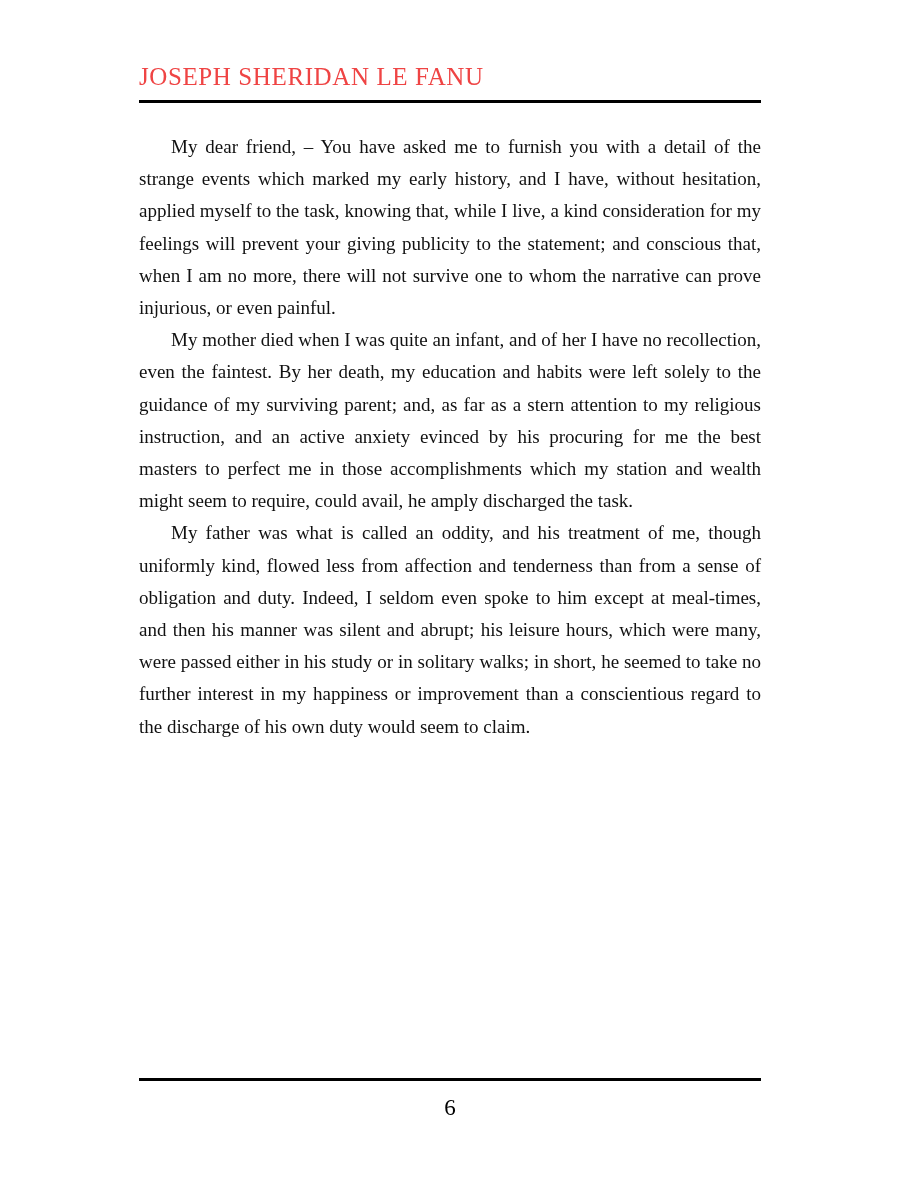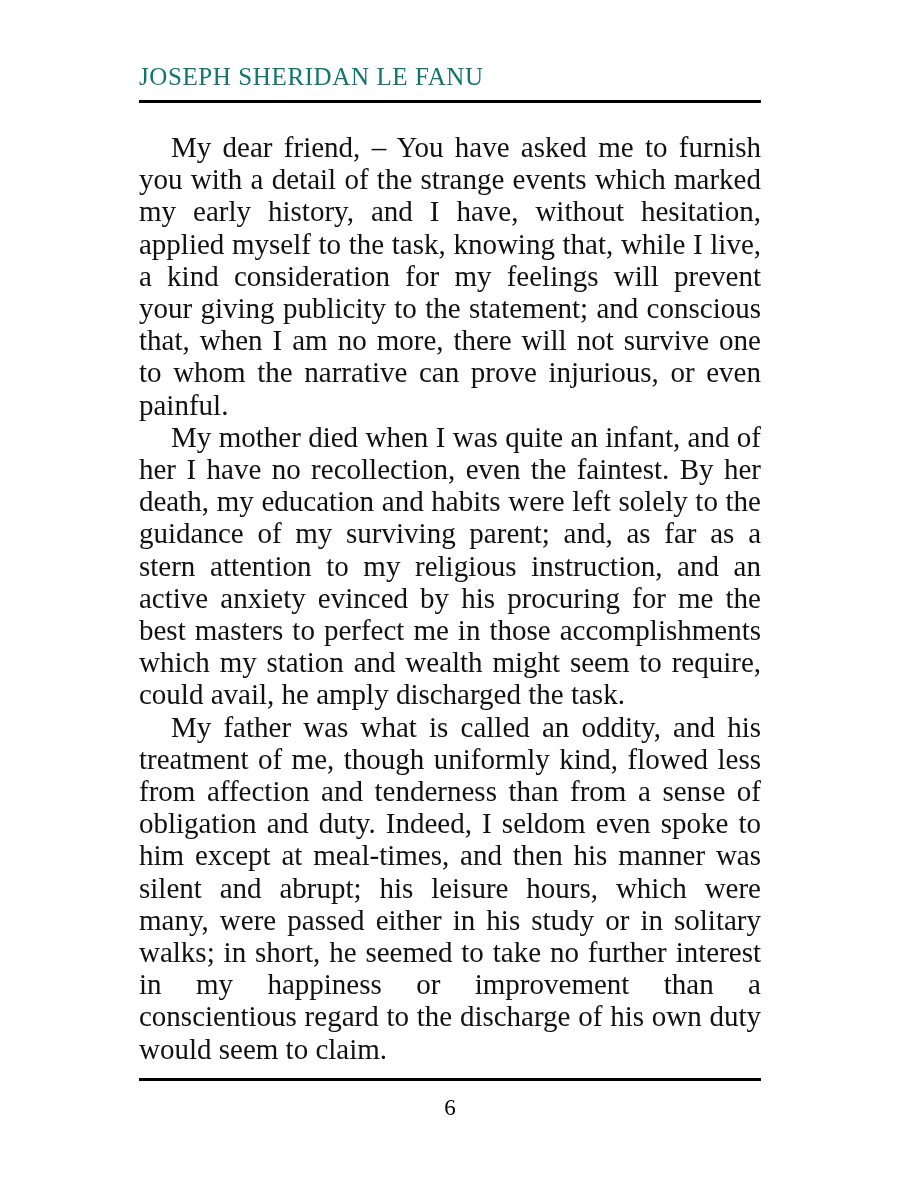--- a/index.html
+++ b/index.html
@@ -33,21 +33,21 @@
     top: 62px;
     left: 0;
     width: 622px;
   }
 
   .running-head-title {
     font-size: 25px;
     line-height: 30px;
     letter-spacing: 0.6px;
     font-weight: 400;
-    color: #0f766e;
+    color: #ef4444;
     white-space: nowrap;
   }
 
   .rule {
     background: #000000;
     width: 100%;
   }
 
   .header-rule {
     position: absolute;
@@ -61,21 +61,21 @@
     position: absolute;
     top: 131px;
     left: 0;
     width: 622px;
   }
 
   .body-text p {
     margin: 0;
     text-align: justify;
     text-justify: inter-word;
-    font-size: 29px;
+    font-size: 19px;
     line-height: 32.2px;
     text-indent: 32px;
     hyphens: manual;
     -webkit-hyphens: manual;
   }
 
   
   .footer-rule {
     position: absolute;
     top: 1078px;

